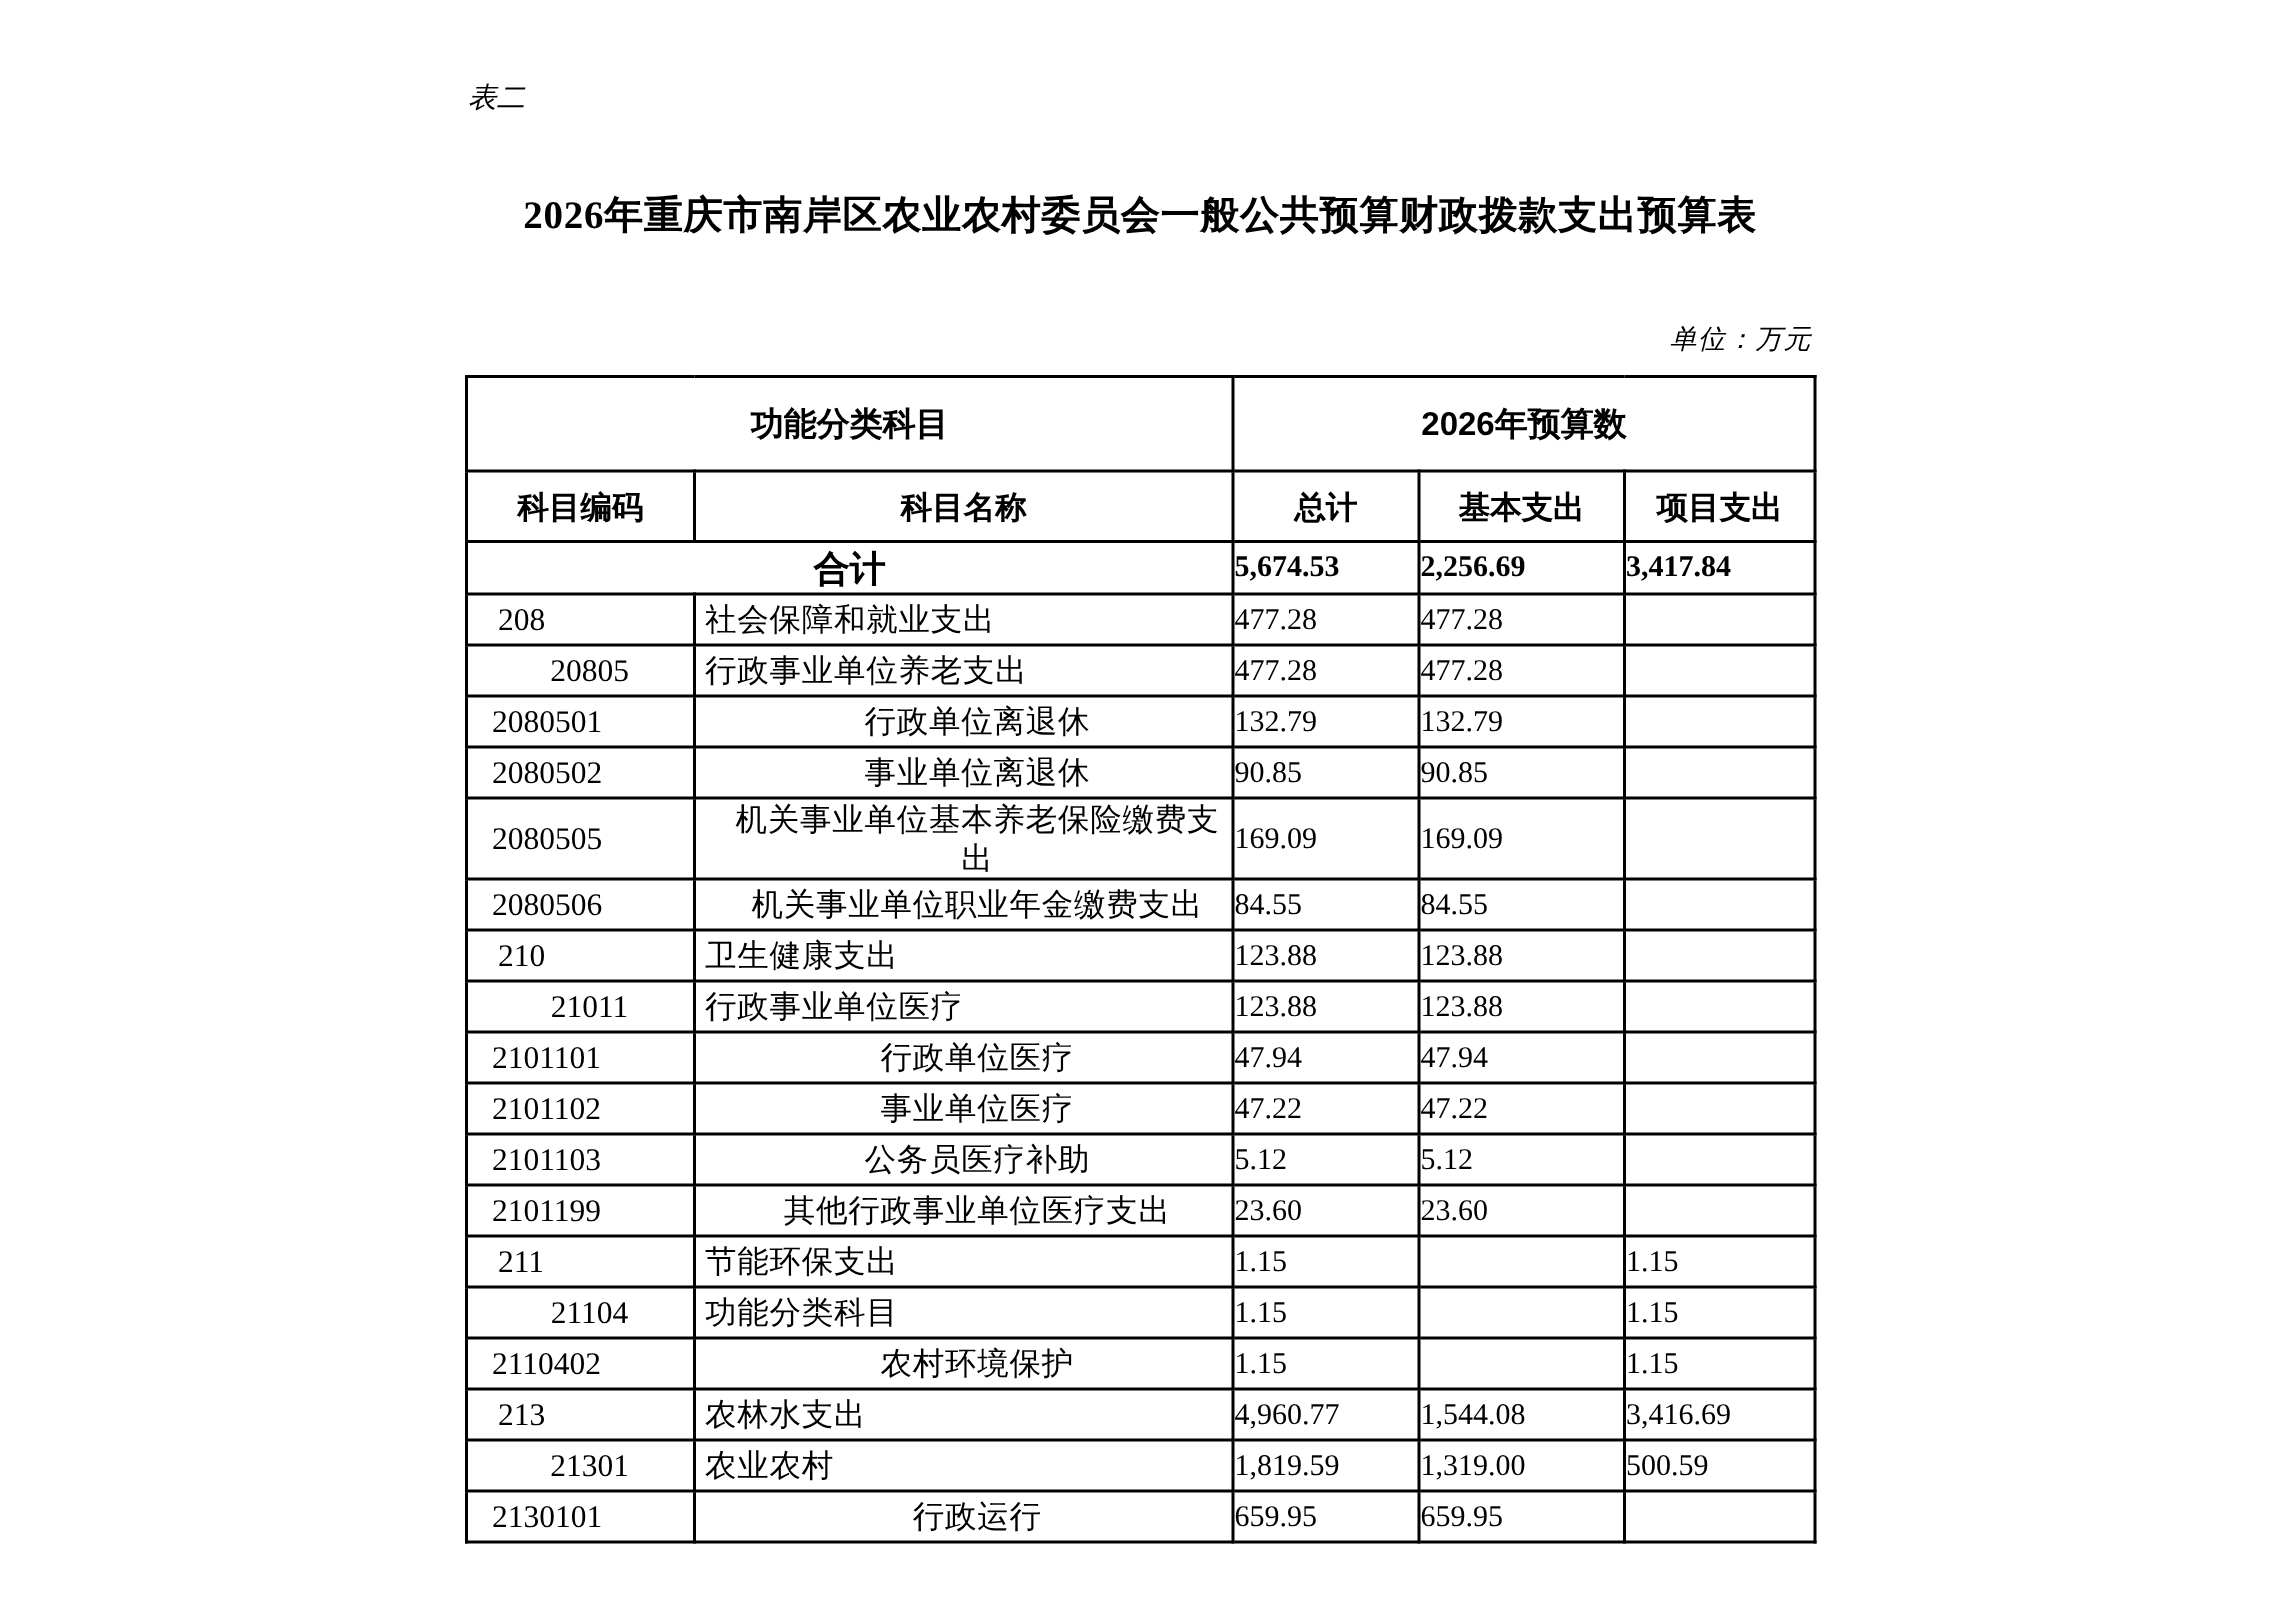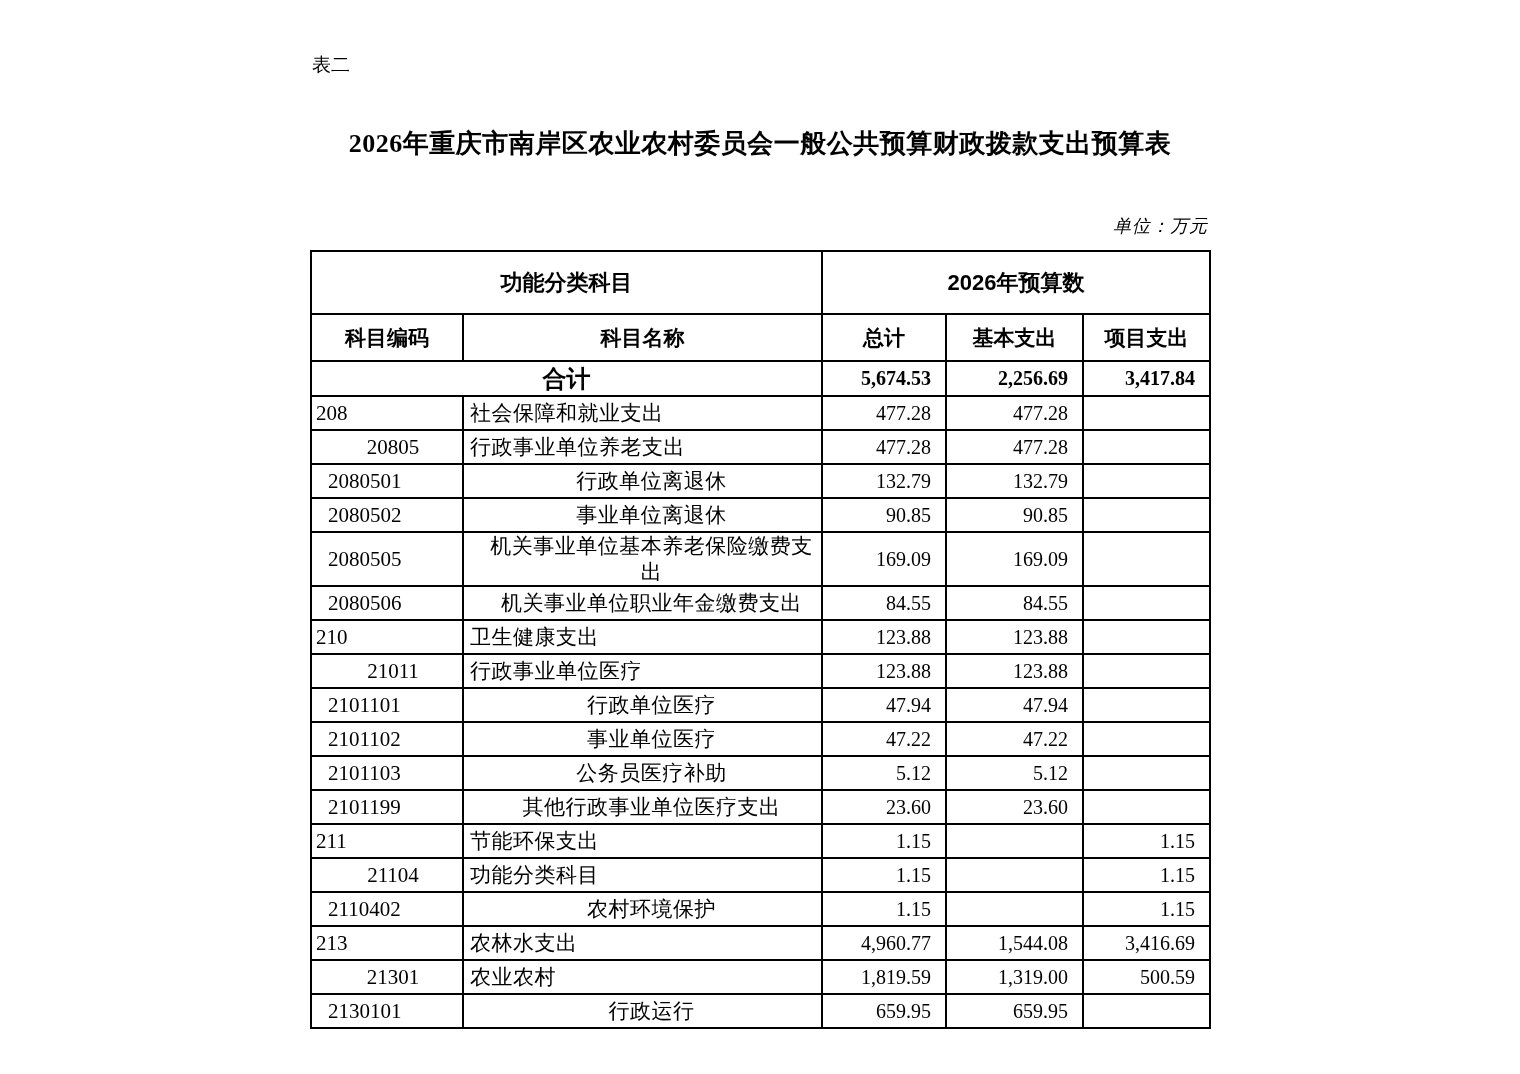--- a/index.html
+++ b/index.html
@@ -12,20 +12,21 @@
   .page {
     position: relative;
     width: 1520px; height: 1074px;
     background: #ffffff;
     overflow: hidden;
   }
   .table-tag {
     position: absolute;
     left: 312px; top: 52px;
     font-size: 19px;
+    font-style: italic;
   }
   .doc-title {
     position: absolute;
     left: 0; top: 126px; width: 100%;
     text-align: center;
     font-size: 26px;
     font-weight: bold;
     letter-spacing: 0.5px;
   }
   .unit-note {
@@ -55,31 +56,31 @@
     margin-left: 36px;
   }
   tr.header-row-1 th { height: 63px; font-size: 22px; }
   tr.header-row-2 th { height: 47px; }
   .budget-table td {
     font-size: 21px;
     vertical-align: middle;
     height: 34px;
   }
   td.num {
-    text-align: right;
+    text-align: left;
     padding-right: 14px;
     font-size: 20px;
   }
   tr.total-row td { font-weight: bold; height: 35px; }
   td.total-label {
     text-align: center;
     font-size: 24px;
     font-family: Liberation Mono, monospace;
   }
-  td.code { padding-left: 4px; }
+  td.code { padding-left: 20px; }
   td.code.level-2 { padding-left: 12px; text-align: center; }
   td.code.level-3 { padding-left: 16px; }
   td.name {
     padding-left: 6px; padding-right: 4px;
     line-height: 26px;
     letter-spacing: 0.5px;
     border-radius: 13px;
   }
   td.name.level-2 { }
   td.name.level-3 { padding-left: 22px; text-align: center; }

